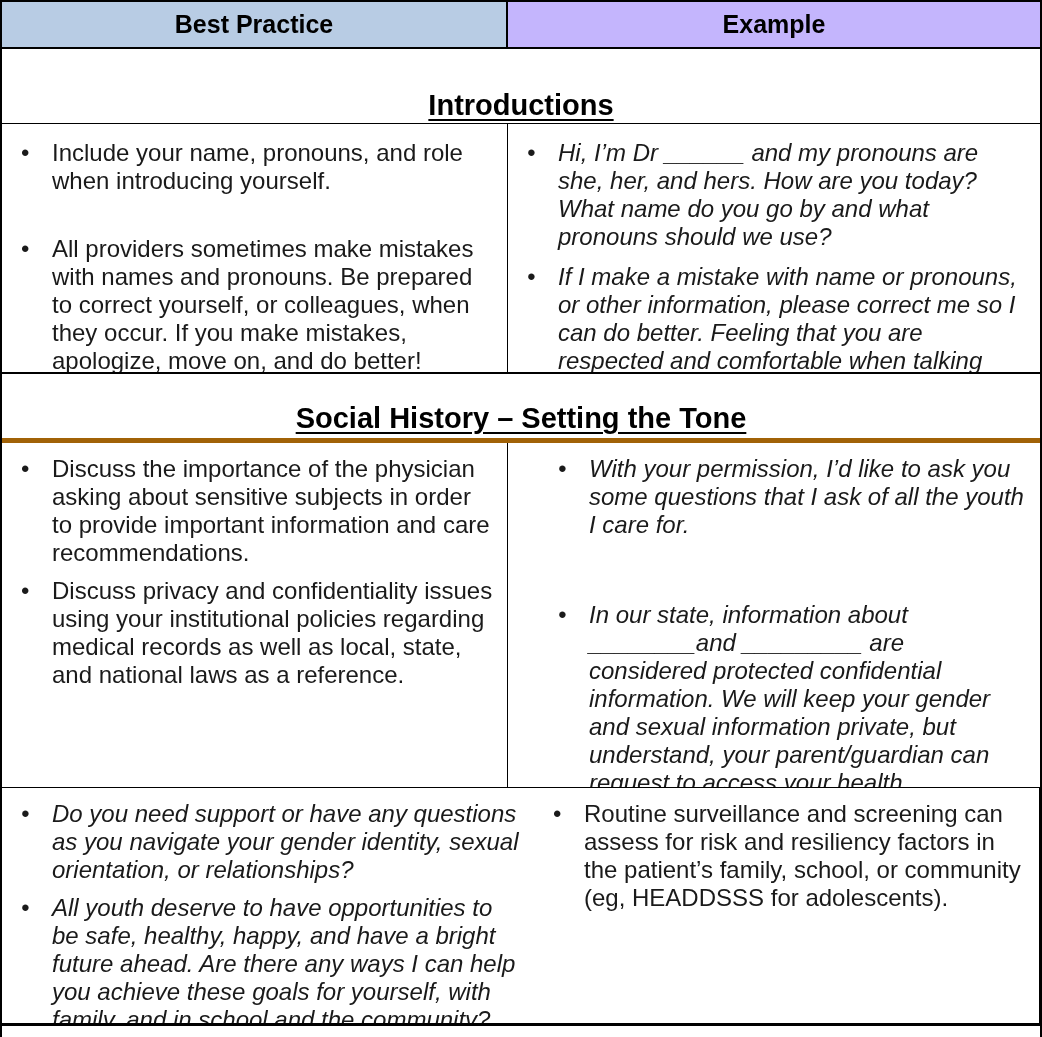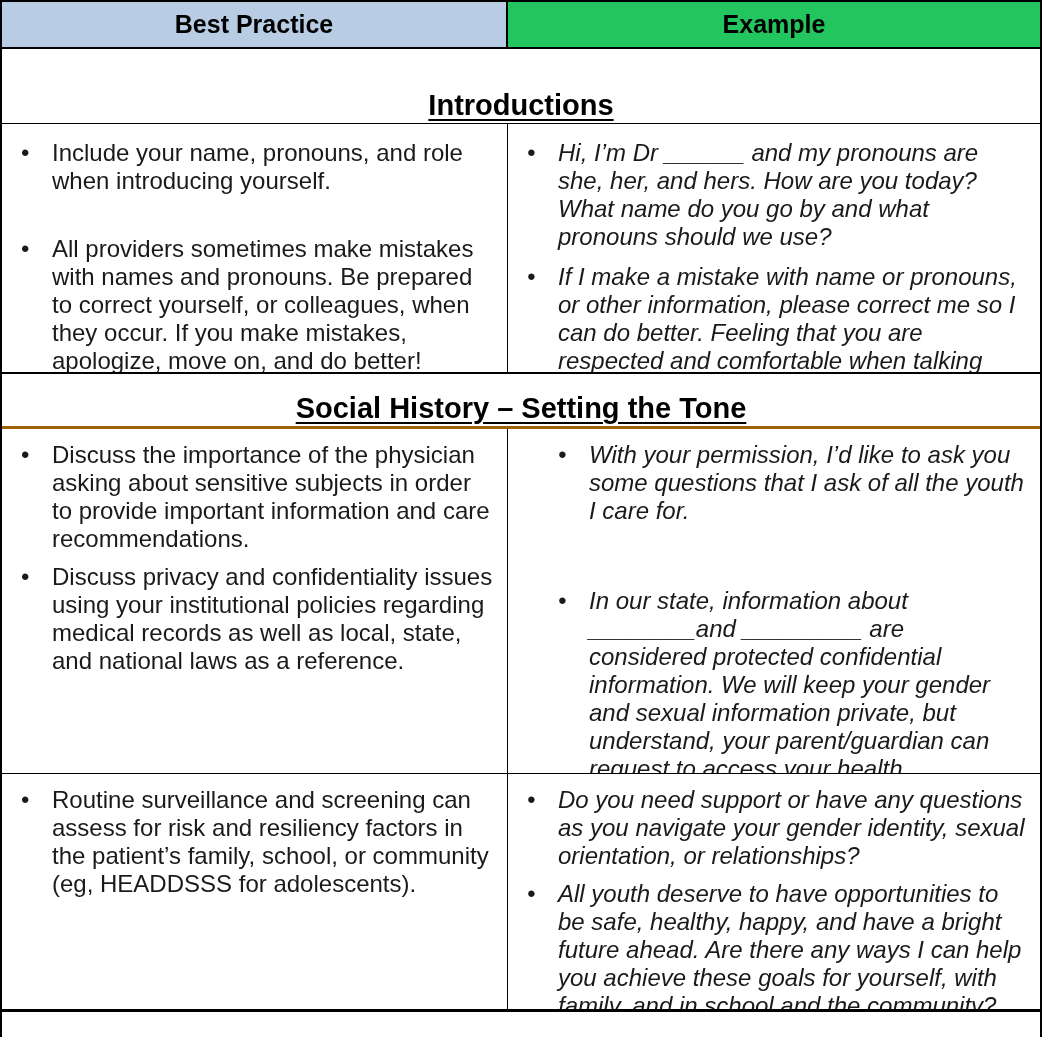--- a/index.html
+++ b/index.html
@@ -49,23 +49,23 @@
     text-decoration-thickness: 2px;
     text-underline-offset: 4px;
     color: #000;
   }
   .section-row.intro {
     height: 75px;
     padding-top: 40px;
     border-bottom: 1px solid #000;
   }
   .section-row.social {
-    height: 55px;
-    padding-top: 18px;
-    border-bottom: 3px solid #a16207;
+    height: 69px;
+    padding-top: 28px;
+    border-bottom: 5px solid #a16207;
   }
   
   .content-row {
     display: flex;
     box-sizing: border-box;
   }
   .content-row .cell {
     box-sizing: border-box;
     padding: 12px 14px 0 12px;
     overflow: hidden;
@@ -103,21 +103,21 @@
   #list-intro-ex li + li { margin-top: 12px; }
   .row-intro .cell { padding-top: 15px; }
 </style>
 </head>
 <body>
 
 <div class="doc-table">
 
   <div class="header-row">
     <div class="header-cell left" style="background: rgb(184, 204, 228);">Best Practice</div>
-    <div class="header-cell right" style="background: #22c55e;">Example</div>
+    <div class="header-cell right" style="background: #c4b5fd;">Example</div>
   </div>
 
   <div class="section-row intro">
     <span class="section-title">Introductions</span>
   </div>
 
   <div class="content-row row-intro">
     <div class="cell left">
       <ul class="bullets" id="list-intro-bp">
           <li>Include your name, pronouns, and role when introducing yourself.</li>
@@ -145,28 +145,28 @@
     </div>
     <div class="cell right">
       <ul class="bullets" id="list-sh1-ex">
           <li>With your permission, I’d like to ask you some questions that I ask of all the youth I care for.</li>
           <li>In our state, information about ________and _________ are considered protected confidential information. We will keep your gender and sexual information private, but understand, your parent/guardian can request to access your health information as a minor. Please let me know what information I should not share with your parent/guardian.</li>
         </ul>
     </div>
   </div>
 
   <div class="content-row row-social2">
-    <div class="cell left">
-      <ul class="bullets" id="list-sh2-bp">
-          <li>Routine surveillance and screening can assess for risk and resiliency factors in the patient’s family, school, or community (eg, HEADDSSS for adolescents).</li>
-        </ul>
-    </div>
     <div class="cell right">
       <ul class="bullets" id="list-sh2-ex">
           <li>Do you need support or have any questions as you navigate your gender identity, sexual orientation, or relationships?</li>
           <li>All youth deserve to have opportunities to be safe, healthy, happy, and have a bright future ahead. Are there any ways I can help you achieve these goals for yourself, with family, and in school and the community?</li>
+        </ul>
+    </div>
+    <div class="cell left">
+      <ul class="bullets" id="list-sh2-bp">
+          <li>Routine surveillance and screening can assess for risk and resiliency factors in the patient’s family, school, or community (eg, HEADDSSS for adolescents).</li>
         </ul>
     </div>
   </div>
 
   <div class="bottom-sliver"></div>
 
 </div>
 
 </body></html>

